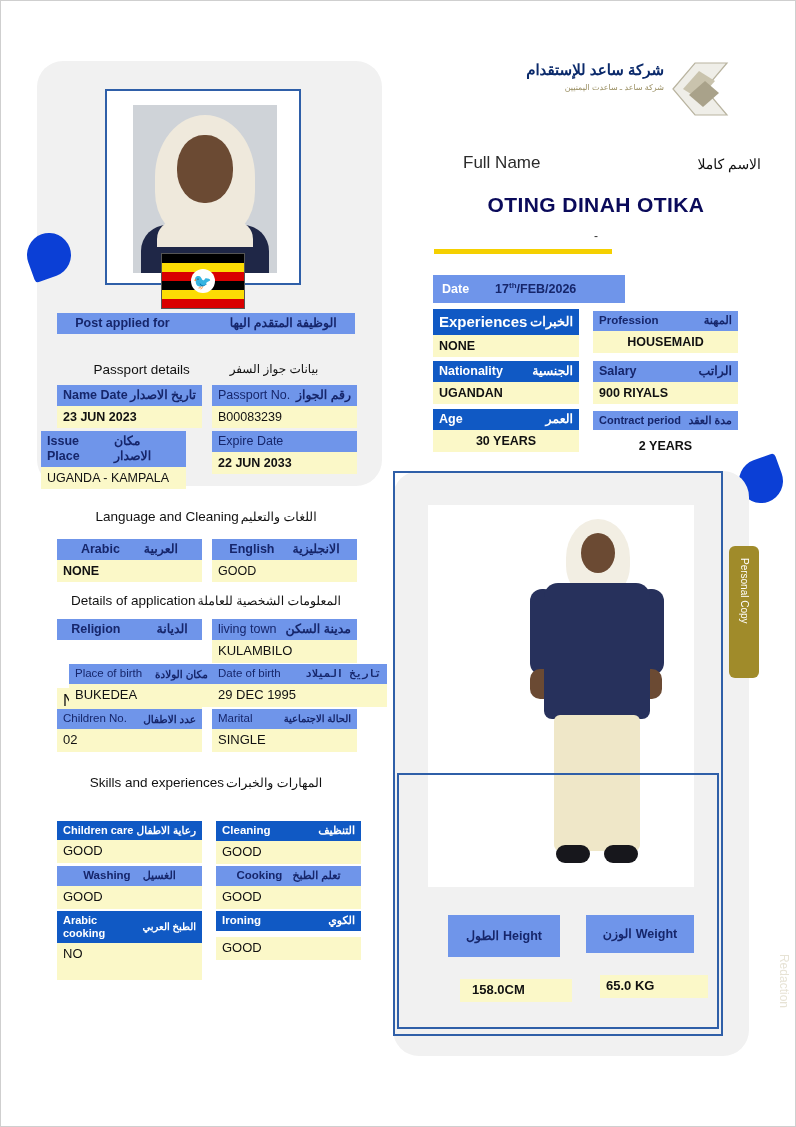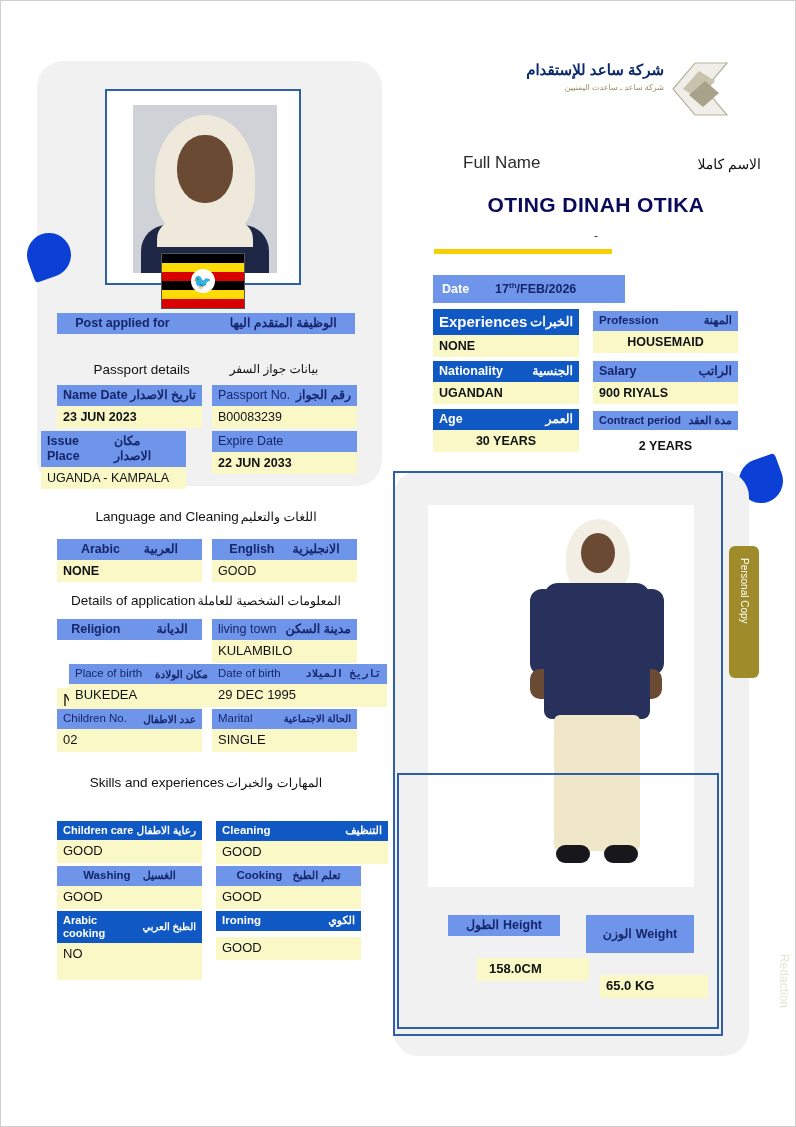--- a/index.html
+++ b/index.html
@@ -412,21 +412,21 @@
     <span style="font-size:12.5px;margin-left:2px;">المهارات والخبرات</span>
   </div>
 
   <div class="rt" style="left:56px;top:820px;width:145px;">
     <div class="lbl bluebar" style="font-weight:normal;">
       <span class="en" style="font-size:11px;">Children care</span>
       <span class="ar" style="font-size:10.5px;">رعاية الاطفال</span>
     </div>
     <div class="val" style="font-weight:normal;font-size:13px;">GOOD</div>
   </div>
-  <div class="rt" style="left:215px;top:820px;width:172px;">
+  <div class="rt" style="left:215px;top:820px;width:145px;">
     <div class="lbl bluebar" style="font-weight:normal;">
       <span class="en" style="font-size:11.5px;">Cleaning</span>
       <span class="ar" style="font-size:11px;">التنظيف</span>
     </div>
     <div class="val" style="font-weight:normal;font-size:13px;">GOOD</div>
   </div>
 
   <div class="rt" style="left:56px;top:865px;width:145px;">
     <div class="lbl" style="justify-content:center;gap:12px;">
       <span class="en" style="font-size:11.5px;">Washing</span>
@@ -476,26 +476,26 @@
         <div class="w-shoeR"></div>
     </div>
   </div>
   <div class="inner-rect"></div>
 
   <div class="side-tab">
     <span>Personal Copy</span>
   </div>
 
   <div class="rt" style="left:447px;top:914px;width:112px;">
-    <div class="lbl" style="height:21px;justify-content:center;gap:4px;text-align:center;">
+    <div class="lbl" style="height:42px;justify-content:center;gap:4px;text-align:center;">
       <span class="ar" style="font-size:12.5px;">الطول</span>
       <span class="en" style="font-size:12.5px;">Height</span>
     </div>
     <div style="height:22px;"></div>
-    <div class="val" style="display:inline-block;margin-left:29px;font-size:13px;padding-left:12px;">158.0CM</div>
+    <div class="val" style="display:inline-block;margin-left:12px;font-size:13px;padding-left:12px;">158.0CM</div>
   </div>
   <div class="rt" style="left:585px;top:914px;width:108px;">
     <div class="lbl" style="height:38px;justify-content:center;gap:4px;">
       <span class="ar" style="font-size:12.5px;">الوزن</span>
       <span class="en" style="font-size:12.5px;">Weight</span>
     </div>
     <div style="height:22px;"></div>
     <div class="val" style="display:inline-block;margin-left:14px;font-size:13px;">65.0 KG</div>
   </div>
 

